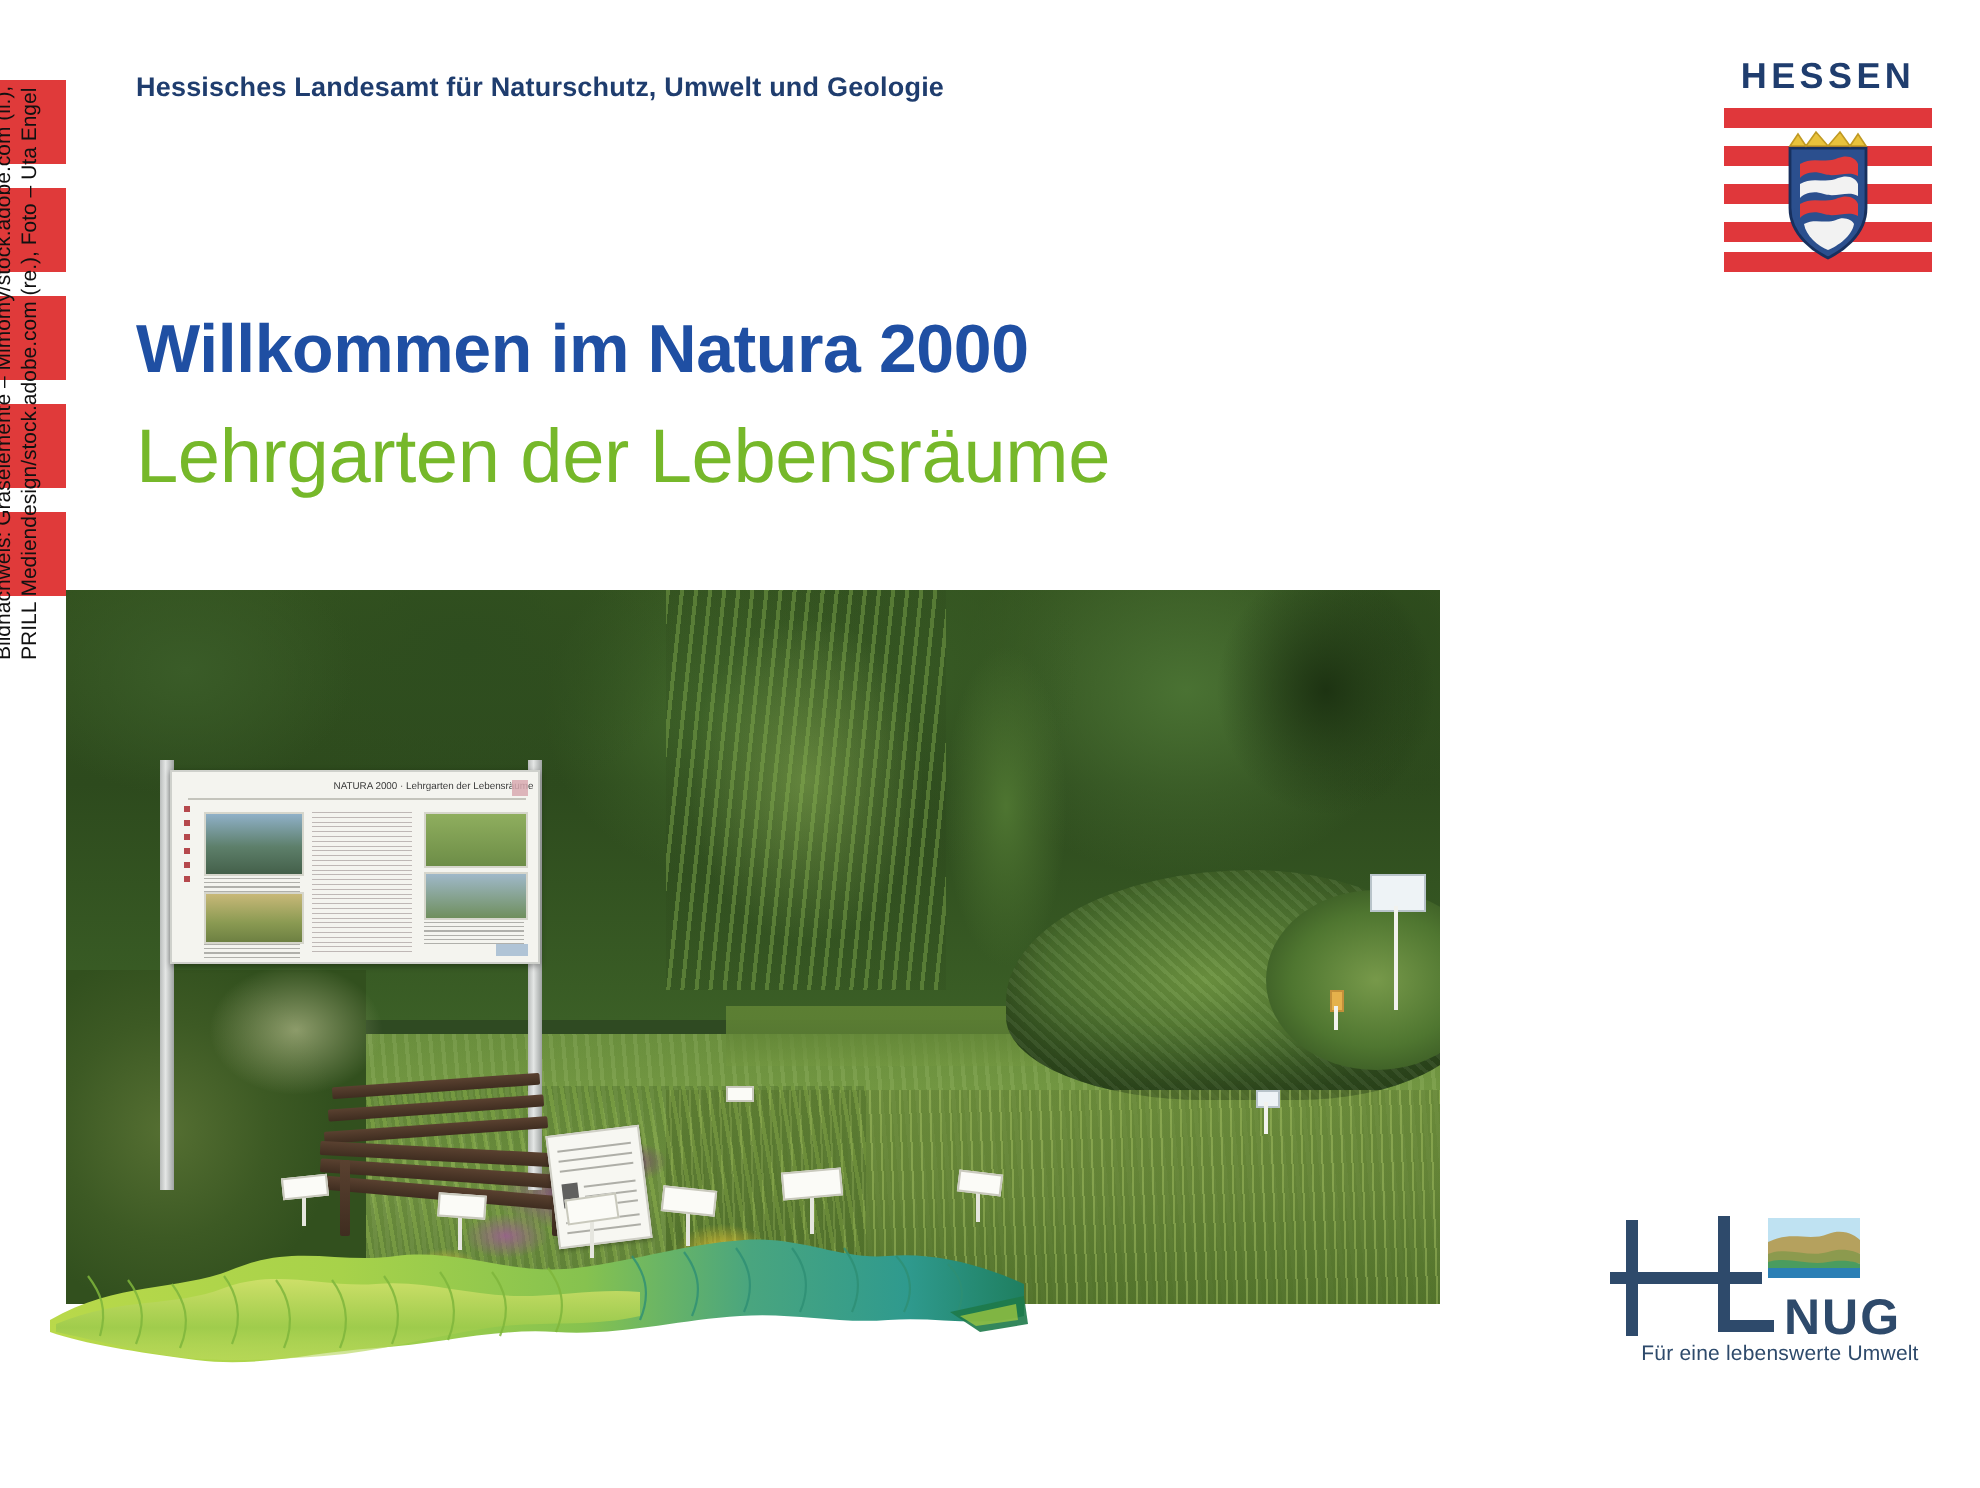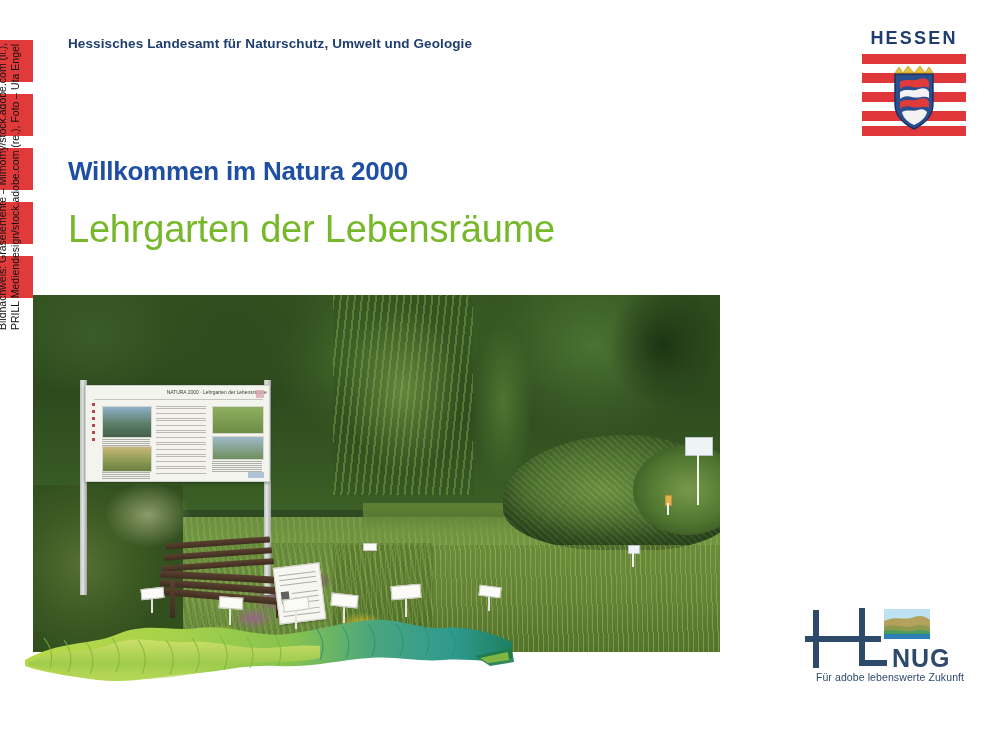--- a/index.html
+++ b/index.html
@@ -31,21 +31,21 @@
   }
   .hessen-flag{position:relative;margin-top:6px;width:104px;height:82px;background:#fff;}
   .stripe{position:absolute;left:0;width:104px;height:9.5px;background:#e0373b;}
   .hessen-shield{
     position:absolute;left:31px;top:6px;width:42px;height:70px;
   }
 
   
   .title-main{
     position:absolute;left:68px;top:156px;
-    font-size:26px;font-weight:bold;color:#1f4fa3;
+    font-size:34px;font-weight:bold;color:#1f4fa3;
     letter-spacing:-.2px;white-space:nowrap;
   }
   .title-sub{
     position:absolute;left:68px;top:208px;
     font-size:38px;font-weight:normal;color:#76b82a;
     letter-spacing:-.2px;white-space:nowrap;
   }
 
   
   .credit{
@@ -416,16 +416,16 @@
       <g>
         <rect x="84" y="4" width="46" height="30" fill="#bfe2f2"></rect>
         <path d="M84 16 C96 10 104 16 114 12 C122 9 128 13 130 15 L130 22 C120 19 110 24 100 22 C92 20 88 22 84 24 Z" fill="#b5a15e"></path>
         <path d="M84 22 C94 18 104 24 114 21 C122 18.5 128 21 130 22 L130 27 C118 24 108 29 98 27 C90 25.5 88 26 84 28 Z" fill="#8c9a4e"></path>
         <path d="M84 26 C94 23 104 28 114 26 C122 24.5 128 26 130 27 L130 30 C118 28 106 32 96 30 C90 29 88 29 84 30 Z" fill="#4a9c5f"></path>
         <rect x="84" y="29" width="46" height="5" fill="#2b7fb5"></rect>
       </g>
 
       <text x="92" y="62" font-family="Liberation Sans, sans-serif" font-size="25" font-weight="bold" fill="#2e4a6b" letter-spacing="1">NUG</text>
     </svg>
-    <div class="hlnug-tag">Für adobe lebenswerte Zukunft</div>
+    <div class="hlnug-tag">Für eine lebenswerte Umwelt</div>
   </div>
 
 </div>
 
 </body></html>

